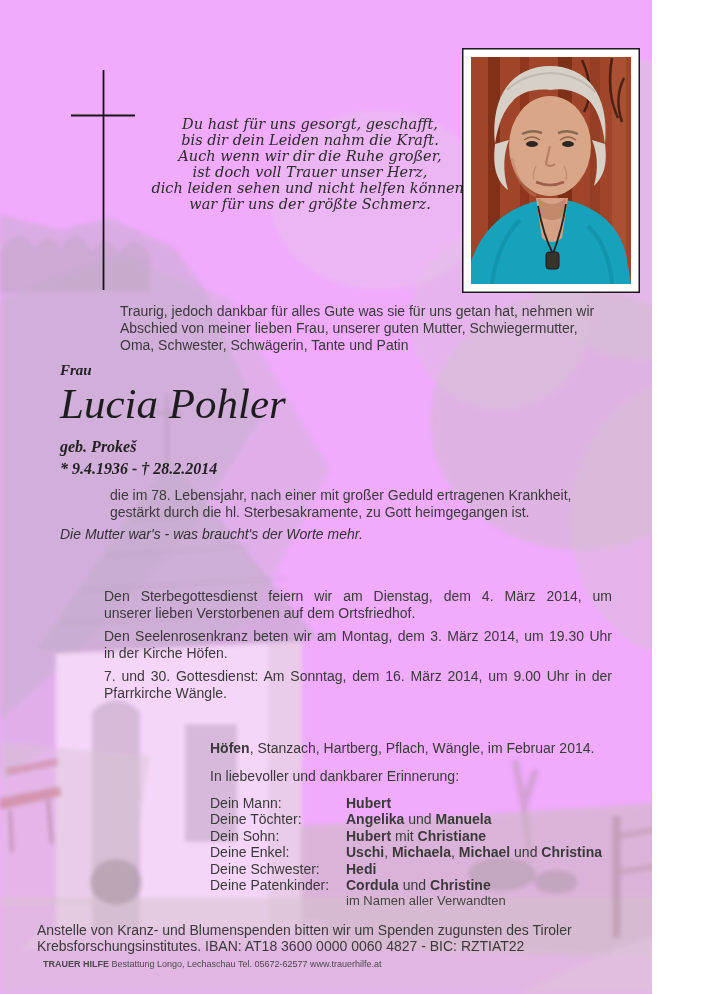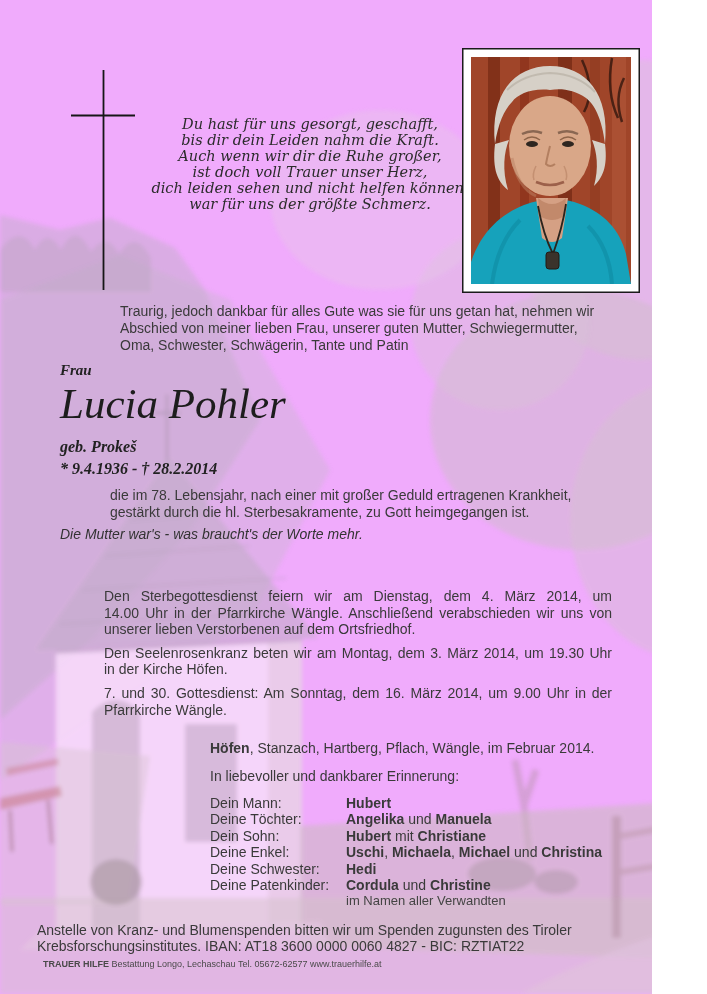--- a/index.html
+++ b/index.html
@@ -170,21 +170,20 @@
 
   <div class="abs passing center nw">
       <div>die im 78. Lebensjahr, nach einer mit großer Geduld ertragenen Krankheit,</div>
       <div>gestärkt durch die hl. Sterbesakramente, zu Gott heimgegangen ist.</div>
     </div>
   <div class="abs motto center">Die Mutter war's - was braucht's der Worte mehr.</div>
 
   <div class="abs services">
       <div class="svc">
         <div class="jline">Den Sterbegottesdienst feiern wir am Dienstag, dem 4. März 2014, um</div>
-        <div class="jline">14.00 Uhr in der Pfarrkirche Wängle. Anschließend verabschieden wir uns von</div>
         <div>unserer lieben Verstorbenen auf dem Ortsfriedhof.</div>
       </div>
       <div class="svc">
         <div class="jline">Den Seelenrosenkranz beten wir am Montag, dem 3. März 2014, um 19.30 Uhr</div>
         <div>in der Kirche Höfen.</div>
       </div>
       <div class="svc">
         <div class="jline">7. und 30. Gottesdienst: Am Sonntag, dem 16. März 2014, um 9.00 Uhr in der</div>
         <div>Pfarrkirche Wängle.</div>
       </div>

